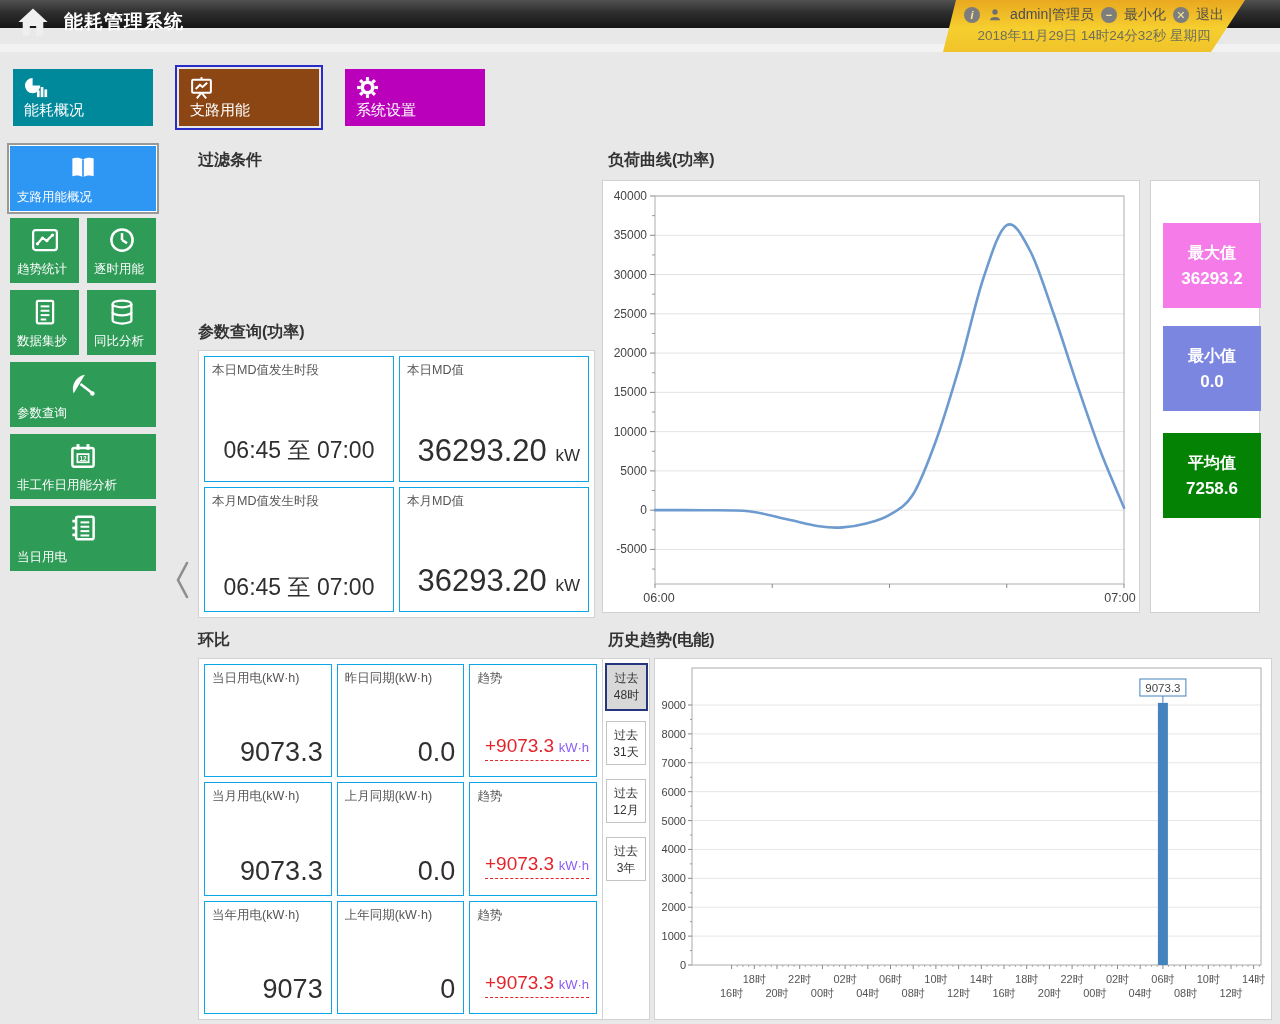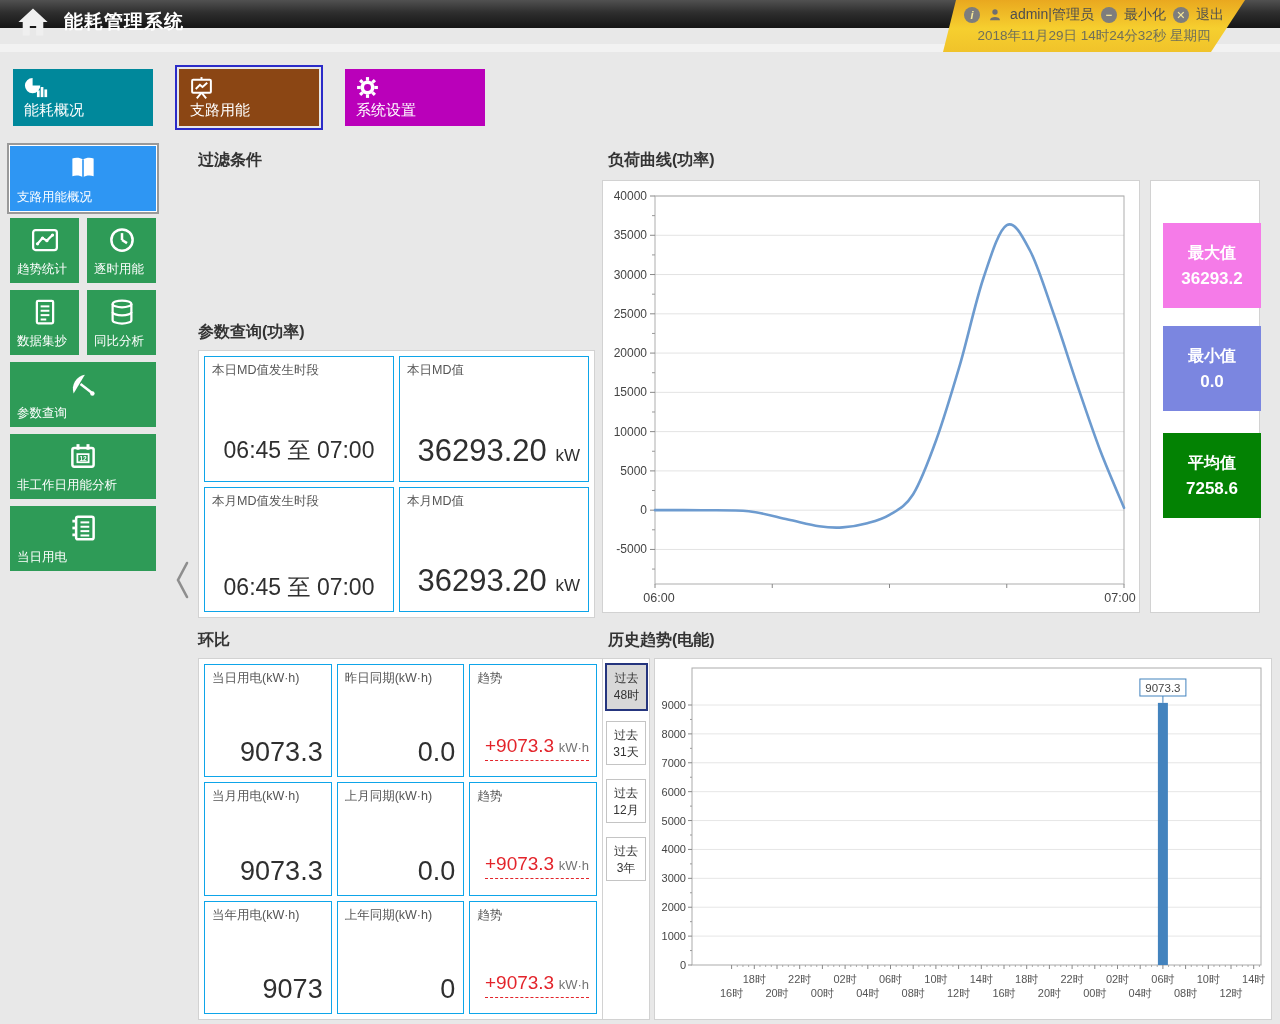--- a/index.html
+++ b/index.html
@@ -46,21 +46,21 @@
   .grid{position:absolute;inset:5px;display:grid;gap:5px;}
   .card{position:relative;border:1px solid #0ea5e9;background:#fff;}
   .card .clbl{position:absolute;left:7px;top:5px;font-size:12.5px;color:#555;}
   .big-time{position:absolute;left:0;right:0;bottom:14px;text-align:center;font-size:23px;color:#2F2F2F;line-height:1.35;}
   .big-time span{display:block;}
   .big-val{position:absolute;right:8px;bottom:12px;font-size:31px;color:#2F2F2F;}
   .big-val .unit{font-size:17px;color:#2F2F2F;}
   .ring-val{position:absolute;right:8px;bottom:8px;font-size:27px;color:#2F2F2F;}
   .trend-wrap{position:absolute;right:7px;top:70px;border-bottom:1px dashed #E3242B;padding-bottom:3px;}
   .trend-val{font-size:19px;color:#E3242B;}
-  .trend-unit{font-size:13px;color:#737373;}
+  .trend-unit{font-size:13px;color:#8b5cf6;}
   
   .stat{position:absolute;left:12px;width:98px;height:85px;color:#fff;font-weight:bold;text-align:center;display:flex;flex-direction:column;justify-content:center;gap:5px;}
   .stat .sl{font-size:16px;}
   .stat .sv{font-size:17px;}
   
   .rbtn{position:absolute;left:3px;width:40px;height:44px;background:#fff;border:1px solid #C4C4C4;box-sizing:border-box;font-size:12px;color:#333;text-align:center;padding-top:5px;line-height:1.4;cursor:pointer;}
   .rbtn.selected{left:2px;width:43px;height:48px;background:#D8D8D8;border:2px solid #25357E;}
   .chart-svg{position:absolute;left:0;top:0;width:100%;height:100%;}
 </style>
 </head>

